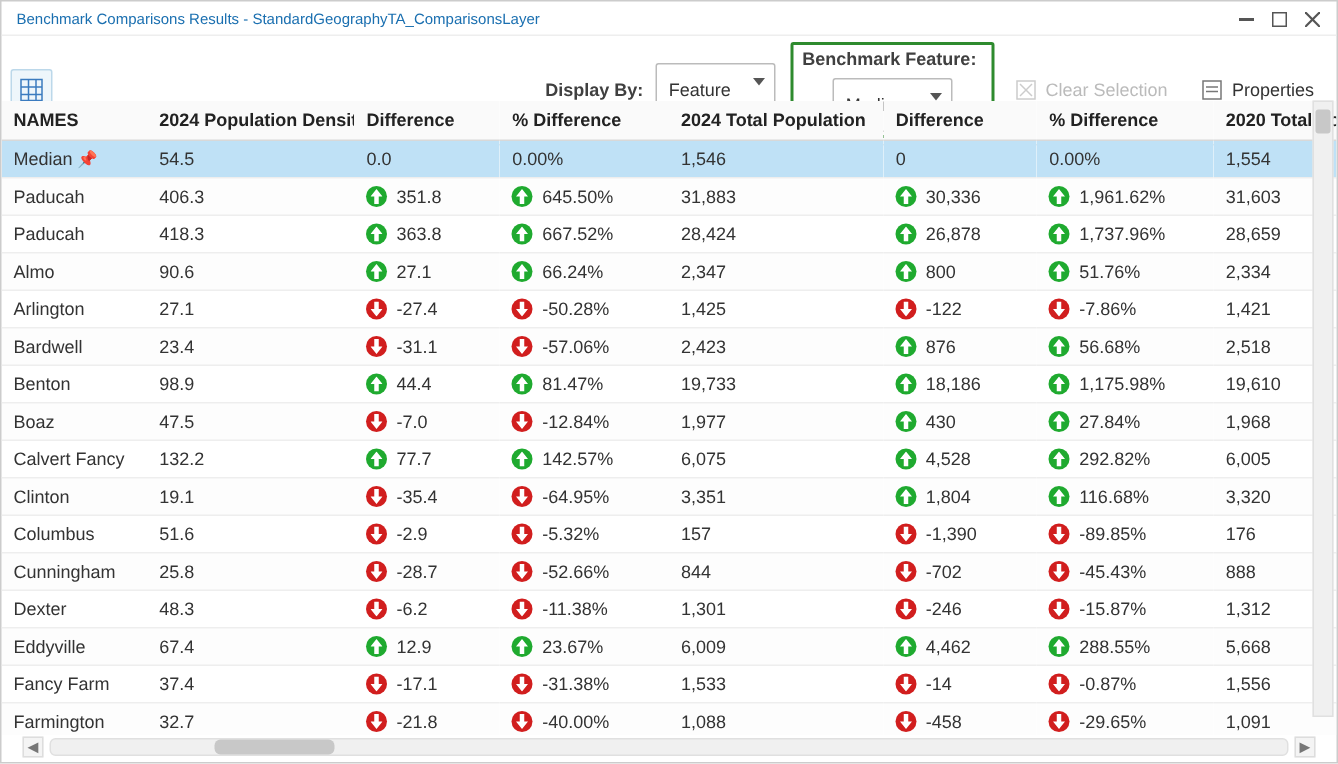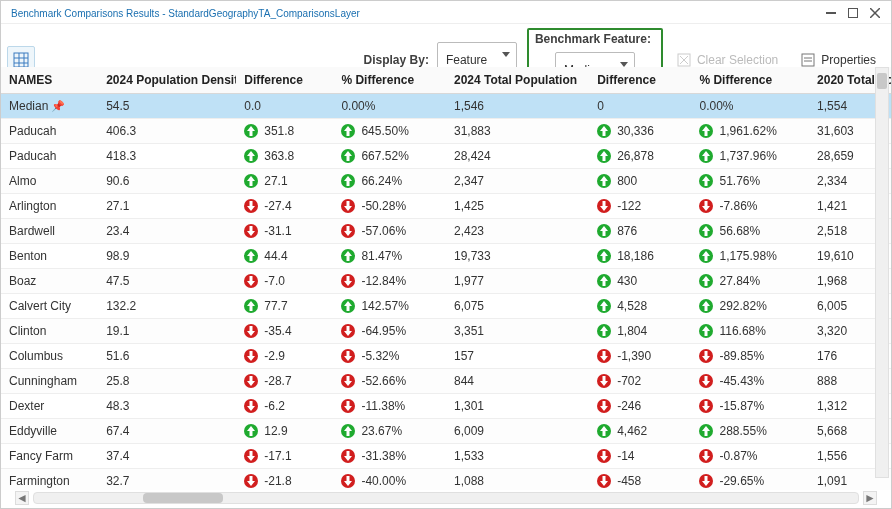--- a/index.html
+++ b/index.html
@@ -541,21 +541,21 @@
                 <svg viewBox="0 0 8 10">
                   <path d="M4 0 L8 5 L5.5 5 L5.5 10 L2.5 10 L2.5 5 L0 5 Z" fill="white"></path>
                 </svg>
               </span>
               <span>27.84%</span>
             </div>
           </td>
           <td>1,968</td>
         </tr>
         <tr>
-          <td>Calvert City</td>
+          <td>Calvert Fancy</td>
           <td>132.2</td>
           <td>
             <div class="arrow-cell">
               <span class="arrow up">
                 <svg viewBox="0 0 8 10">
                   <path d="M4 0 L8 5 L5.5 5 L5.5 10 L2.5 10 L2.5 5 L0 5 Z" fill="white"></path>
                 </svg>
               </span>
               <span>77.7</span>
             </div>

